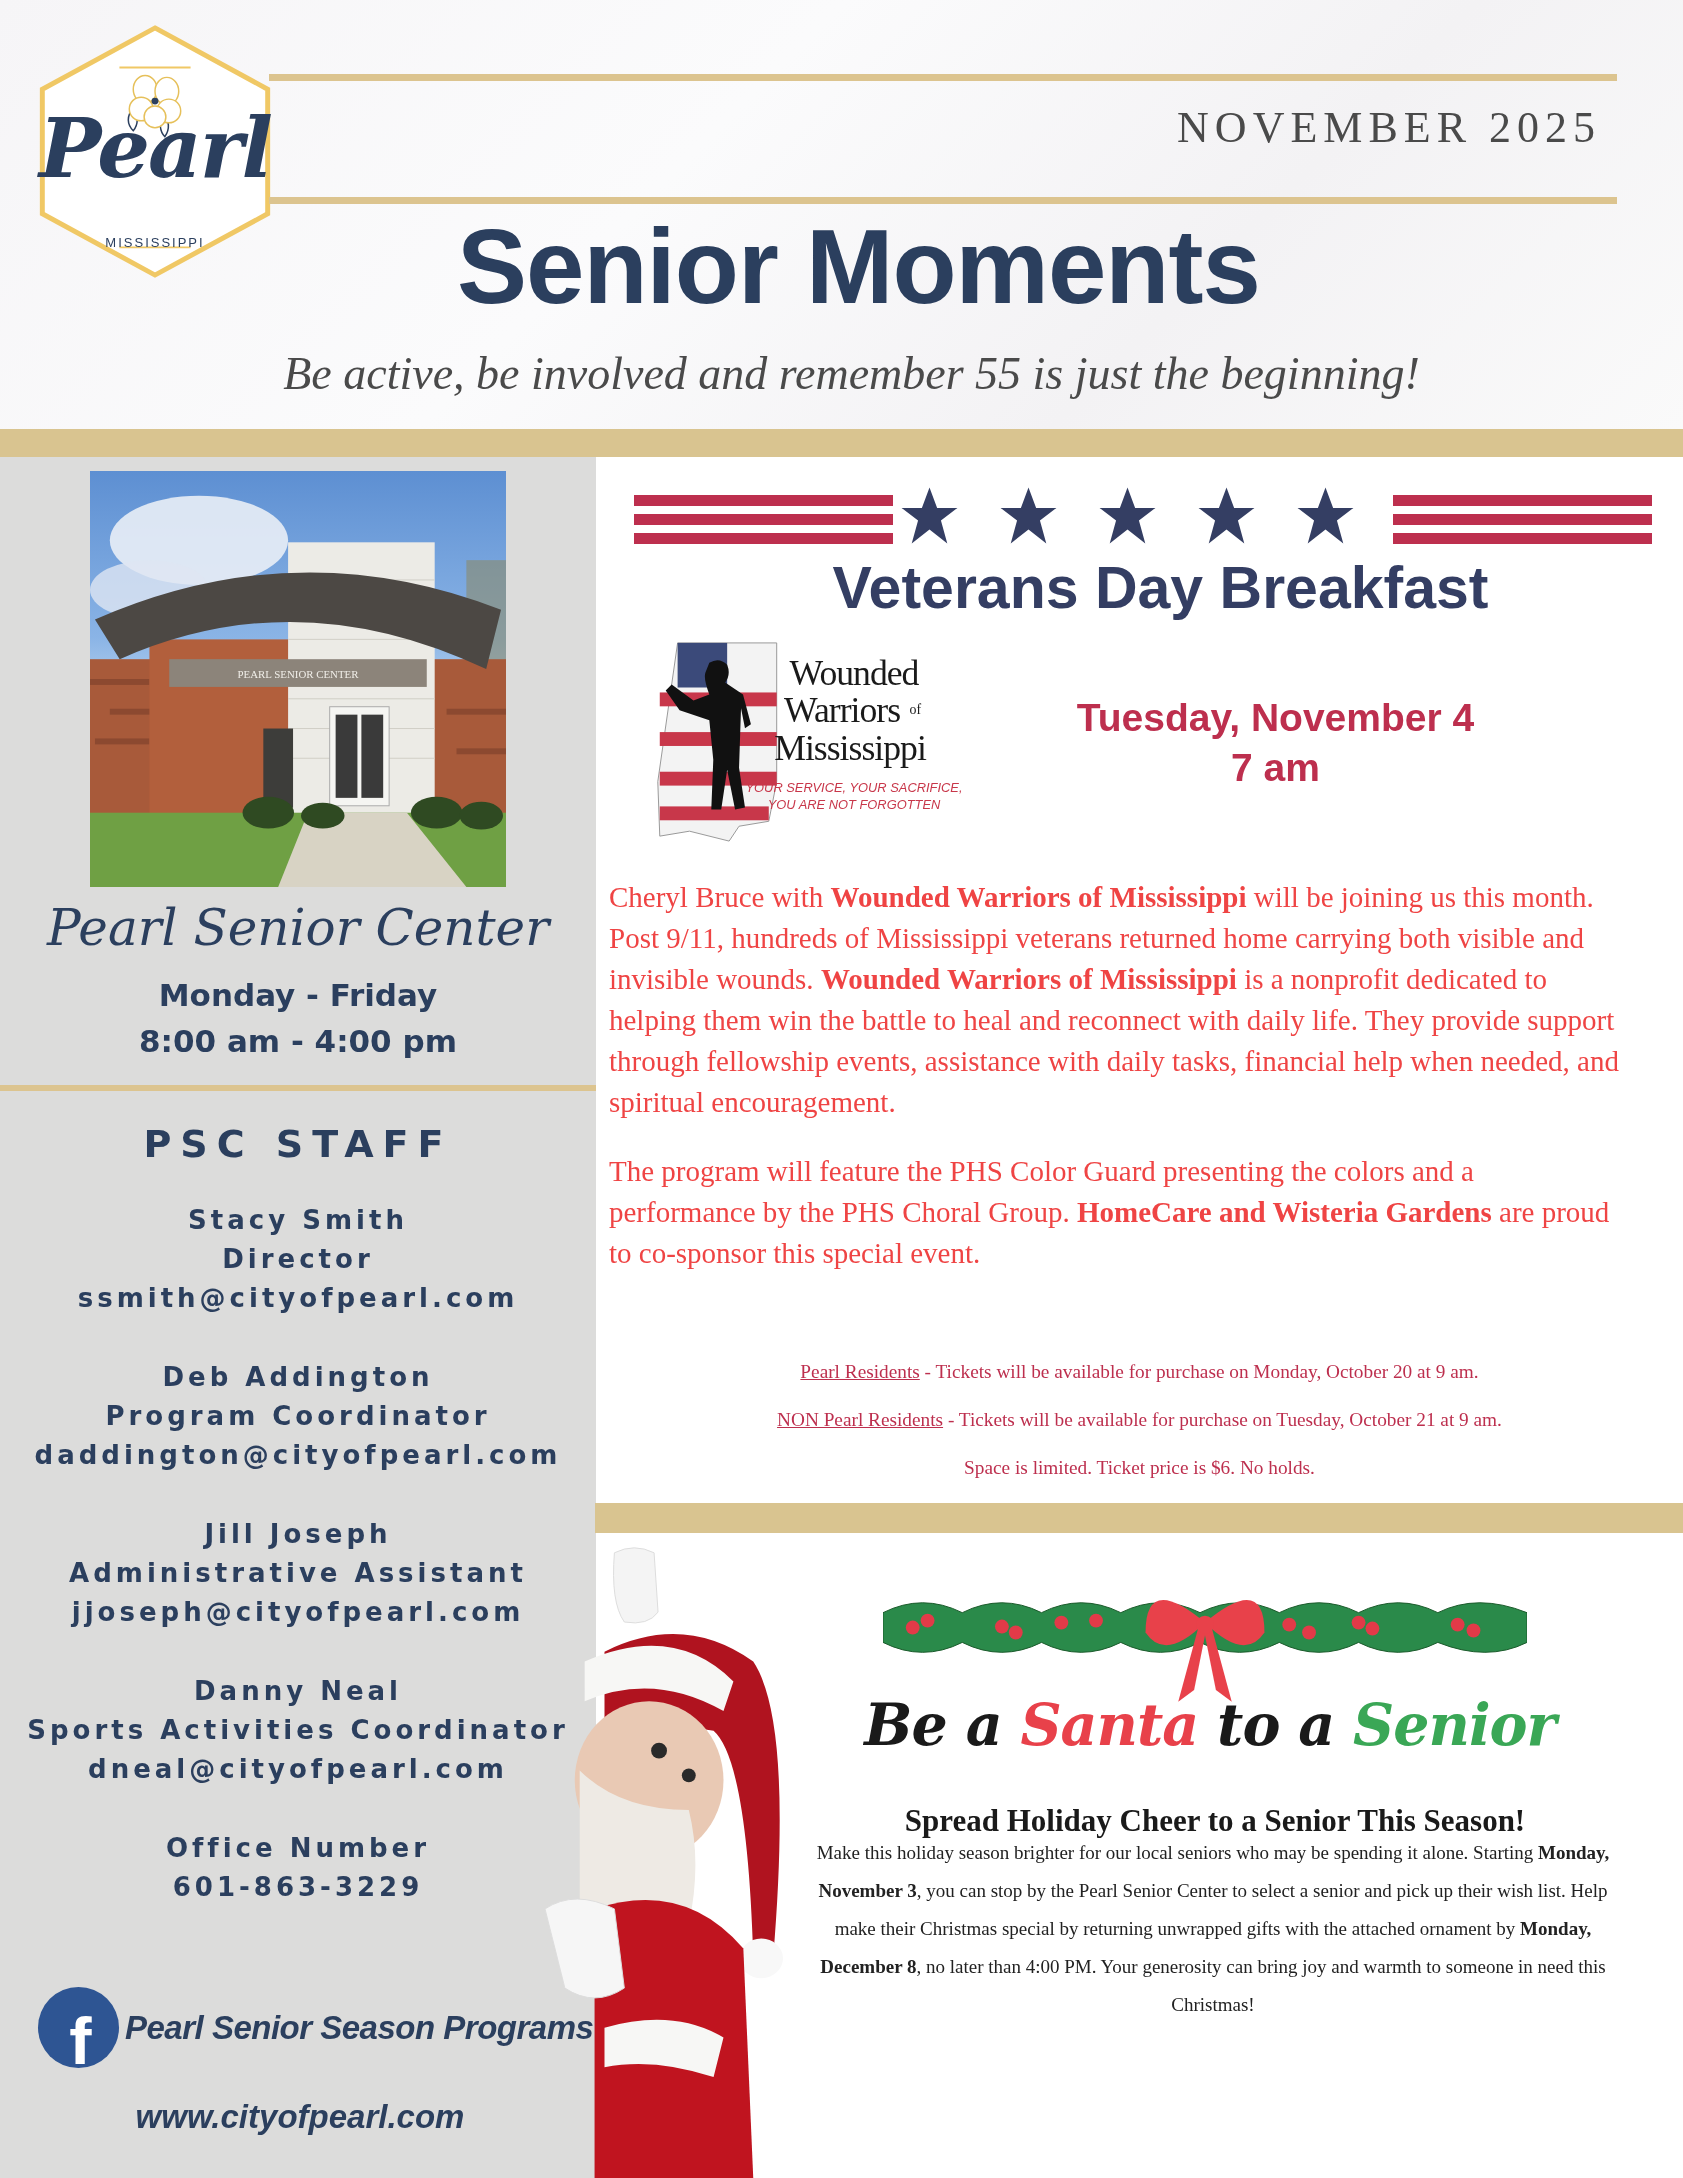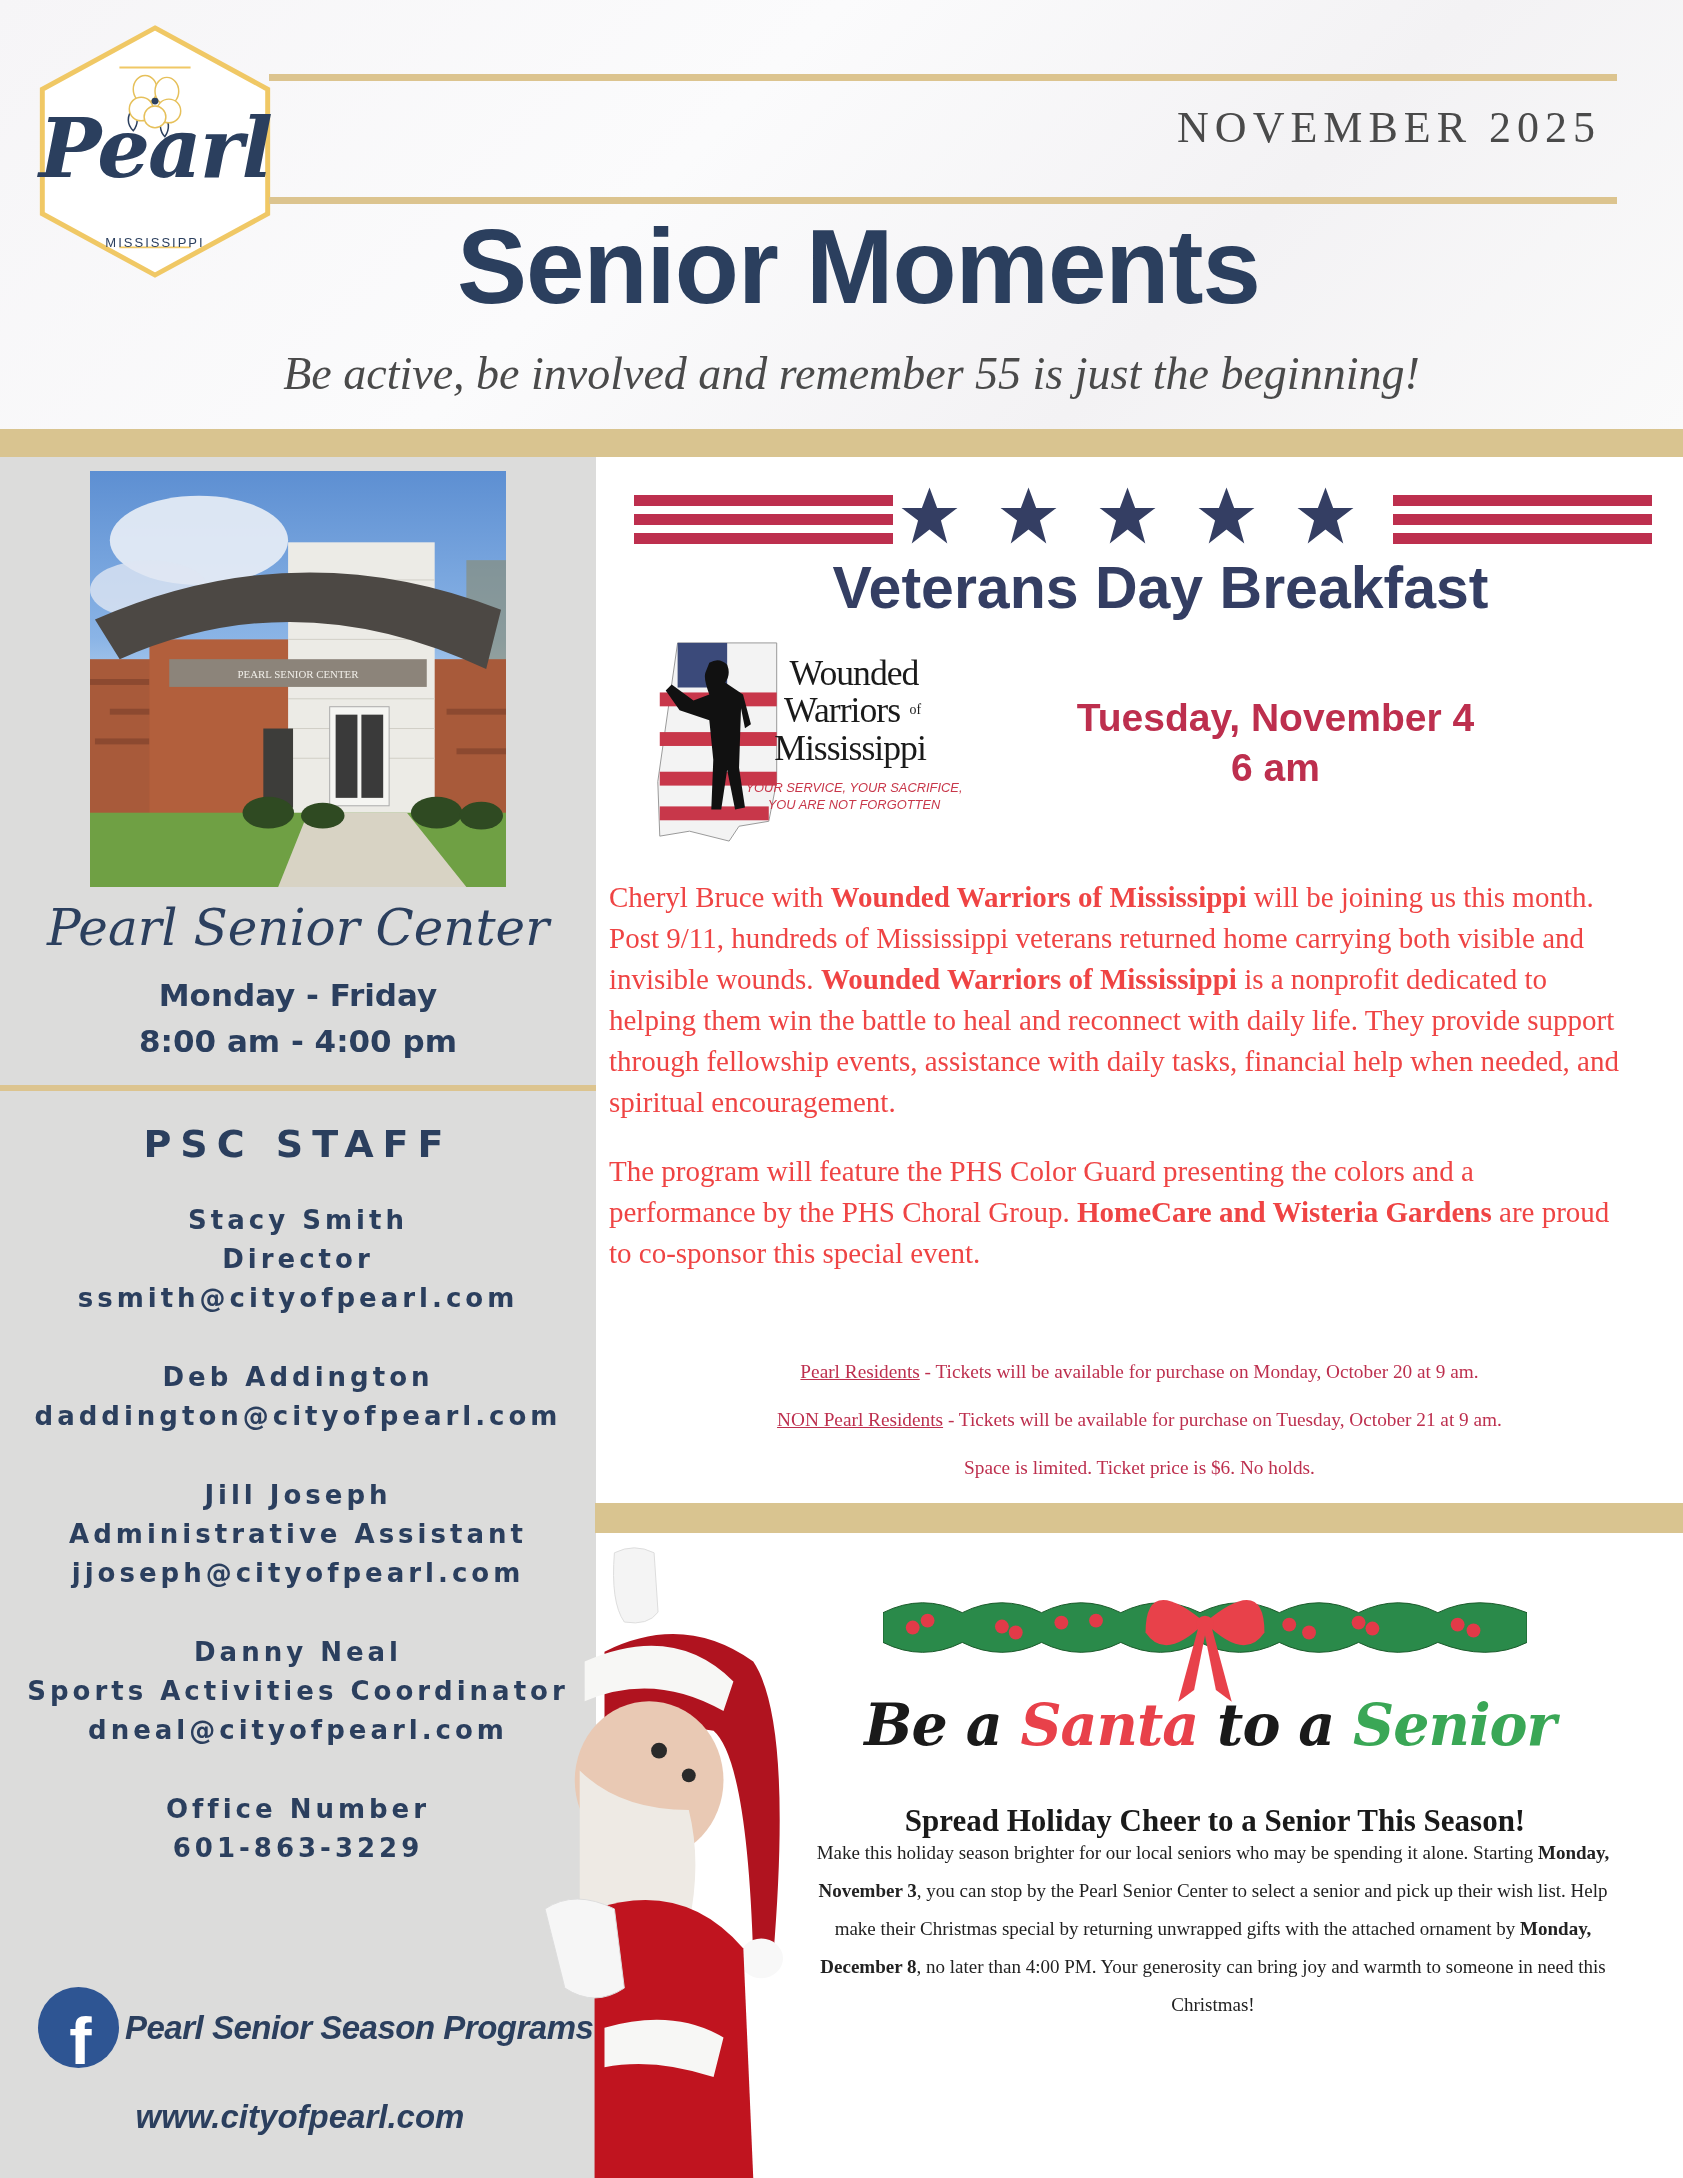--- a/index.html
+++ b/index.html
@@ -224,20 +224,21 @@
   <div class="staff-heading">PSC STAFF</div>
 
   <div class="staff-list">
     <div class="staff-block">
       <div class="staff-line">Stacy Smith</div>
       <div class="staff-line">Director</div>
       <div class="staff-line">ssmith@cityofpearl.com</div>
     </div>
     <div class="staff-block">
       <div class="staff-line">Deb Addington</div>
+      <div class="staff-line">Program Coordinator</div>
       <div class="staff-line">daddington@cityofpearl.com</div>
     </div>
     <div class="staff-block">
       <div class="staff-line">Jill Joseph</div>
       <div class="staff-line">Administrative Assistant</div>
       <div class="staff-line">jjoseph@cityofpearl.com</div>
     </div>
     <div class="staff-block">
       <div class="staff-line">Danny Neal</div>
       <div class="staff-line">Sports Activities Coordinator</div>
@@ -306,21 +307,21 @@
       <text x="214" y="90" font-family="Liberation Serif, serif" font-size="36" fill="#1a1a1a" text-anchor="middle" letter-spacing="-1">Warriors</text>
       <text x="282" y="82" font-family="Liberation Serif, serif" font-size="14" fill="#1a1a1a">of</text>
       <text x="222" y="128" font-family="Liberation Serif, serif" font-size="36" fill="#1a1a1a" text-anchor="middle" letter-spacing="-1">Mississippi</text>
       <text x="226" y="160" font-family="Liberation Sans, sans-serif" font-size="13" font-style="italic" fill="#c8374a" text-anchor="middle">YOUR SERVICE, YOUR SACRIFICE,</text>
       <text x="226" y="178" font-family="Liberation Sans, sans-serif" font-size="13" font-style="italic" fill="#c8374a" text-anchor="middle">YOU ARE NOT FORGOTTEN</text>
     </svg>
   </div>
 
   <div class="event-when">
     <div>Tuesday, November 4</div>
-    <div>6 am</div>
+    <div>7 am</div>
   </div>
 
   <div class="vet-body">
     <p><span>Cheryl Bruce with </span><b>Wounded Warriors of Mississippi</b><span> will be joining us this month. Post 9/11, hundreds of Mississippi veterans returned home carrying both visible and invisible wounds. </span><b>Wounded Warriors of Mississippi</b><span> is a nonprofit dedicated to helping them win the battle to heal and reconnect with daily life. They provide support through fellowship events, assistance with daily tasks, financial help when needed, and spiritual encouragement.</span></p>
     <p><span>The program will feature the PHS Color Guard presenting the colors and a performance by the PHS Choral Group. </span><b>HomeCare and Wisteria Gardens</b><span> are proud to co-sponsor this special event.</span></p>
   </div>
 
   <div class="tickets">
     <div><u>Pearl Residents</u><span>  - Tickets will be available for purchase on Monday, October 20  at 9 am.</span></div>
     <div><u>NON Pearl Residents</u><span> - Tickets will be available for purchase on Tuesday, October 21 at 9 am.</span></div>

